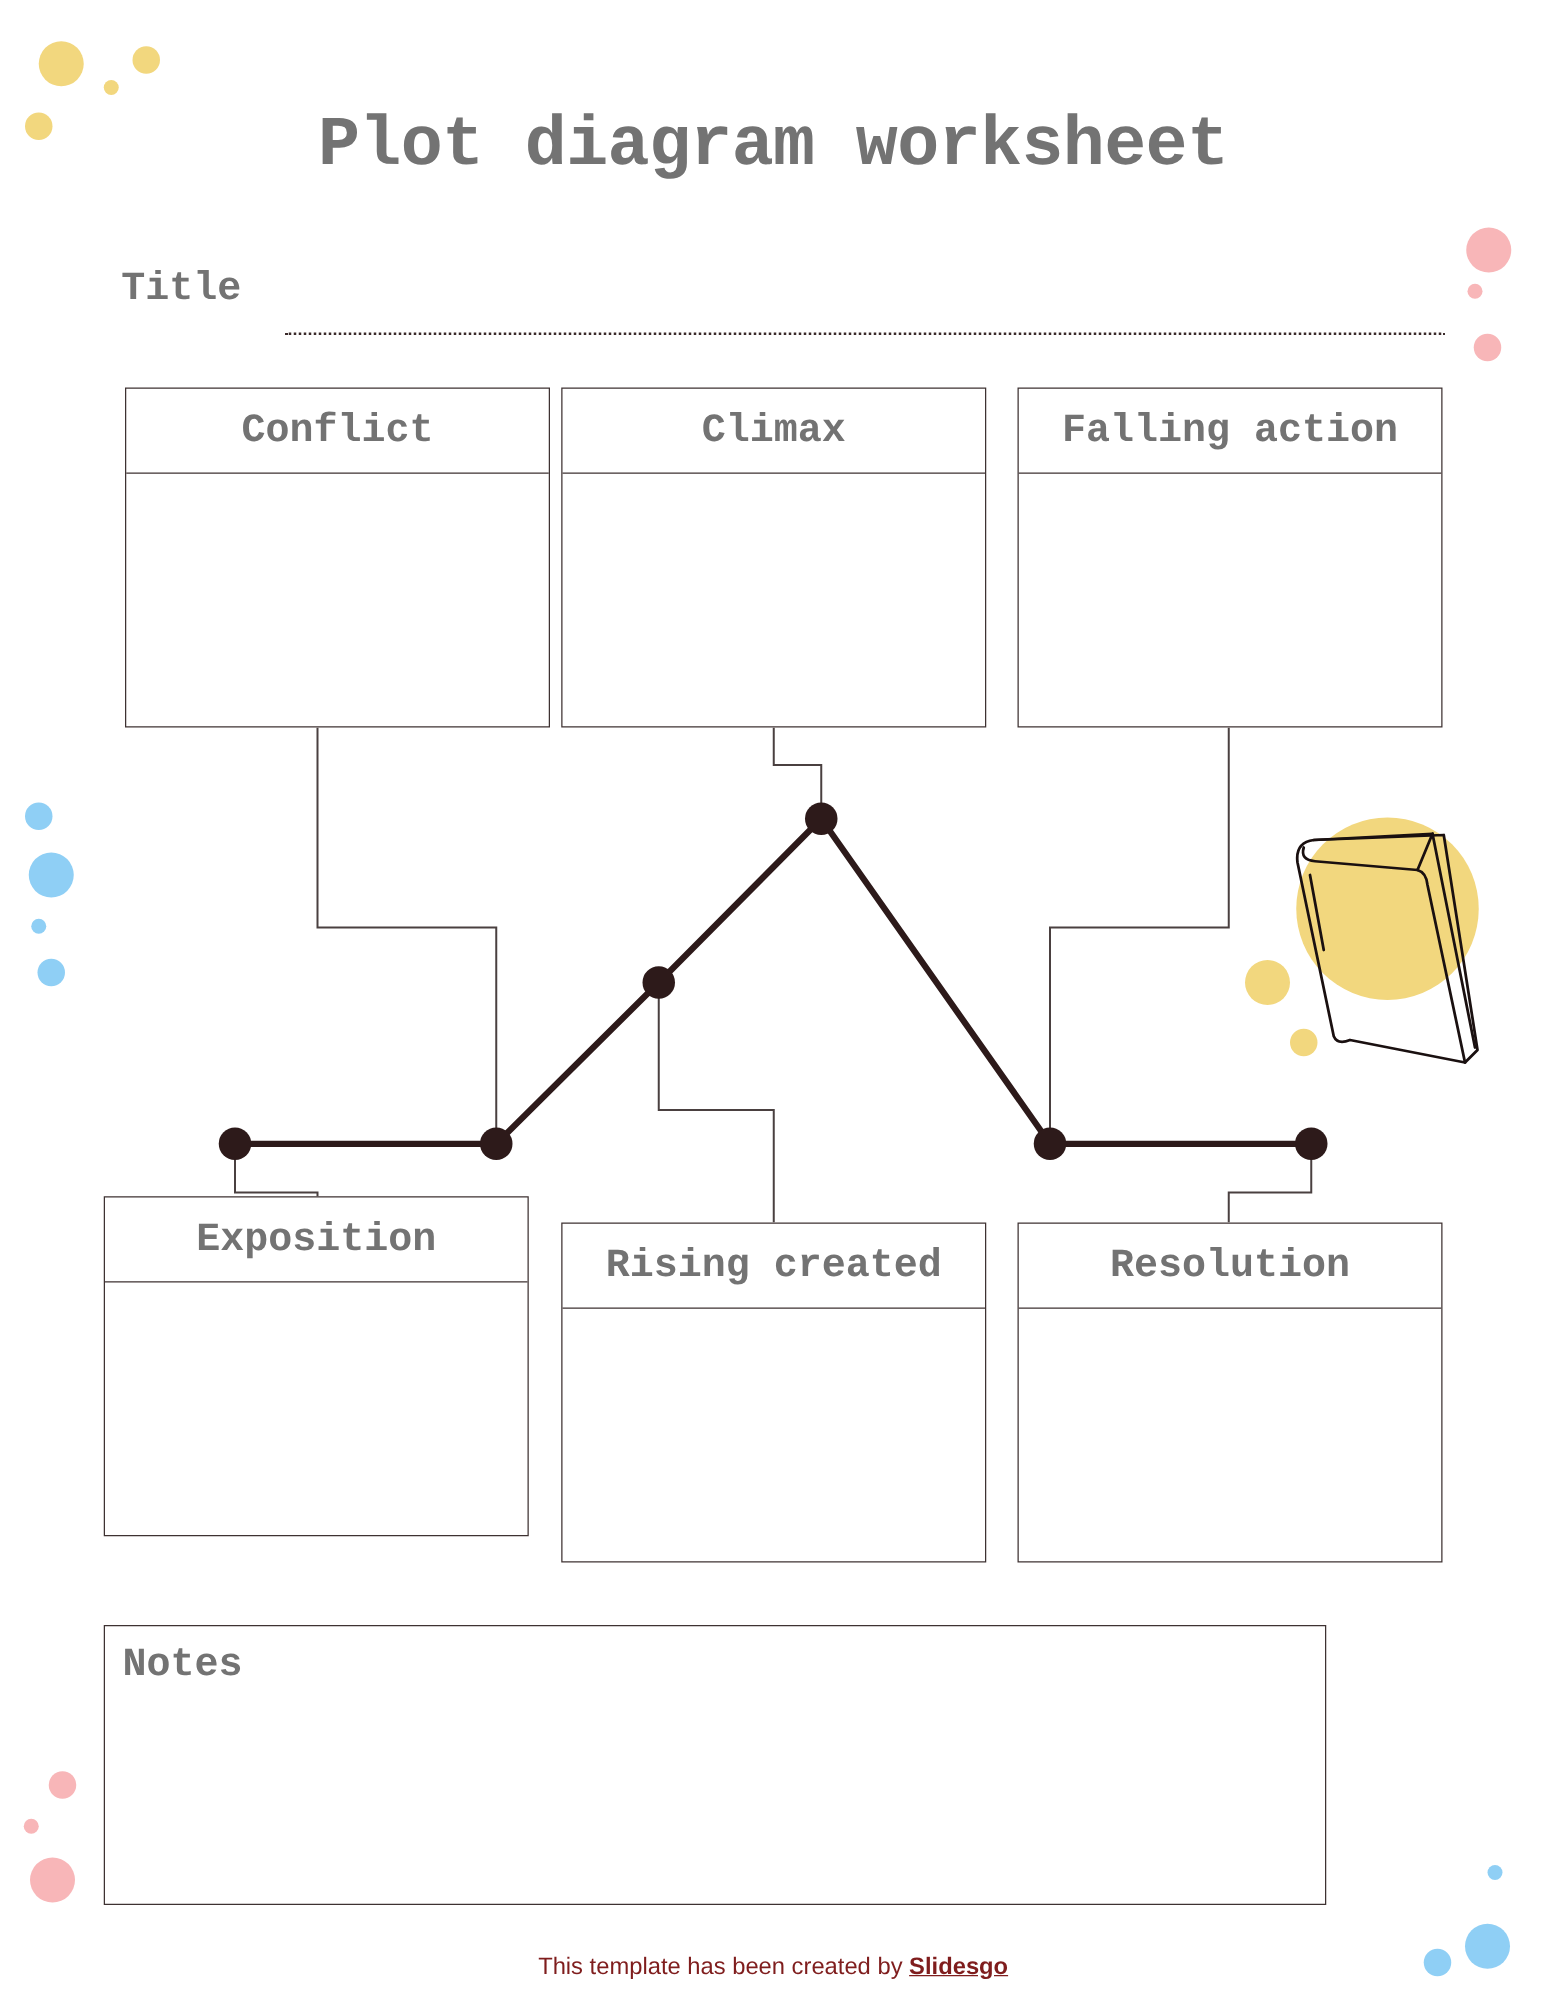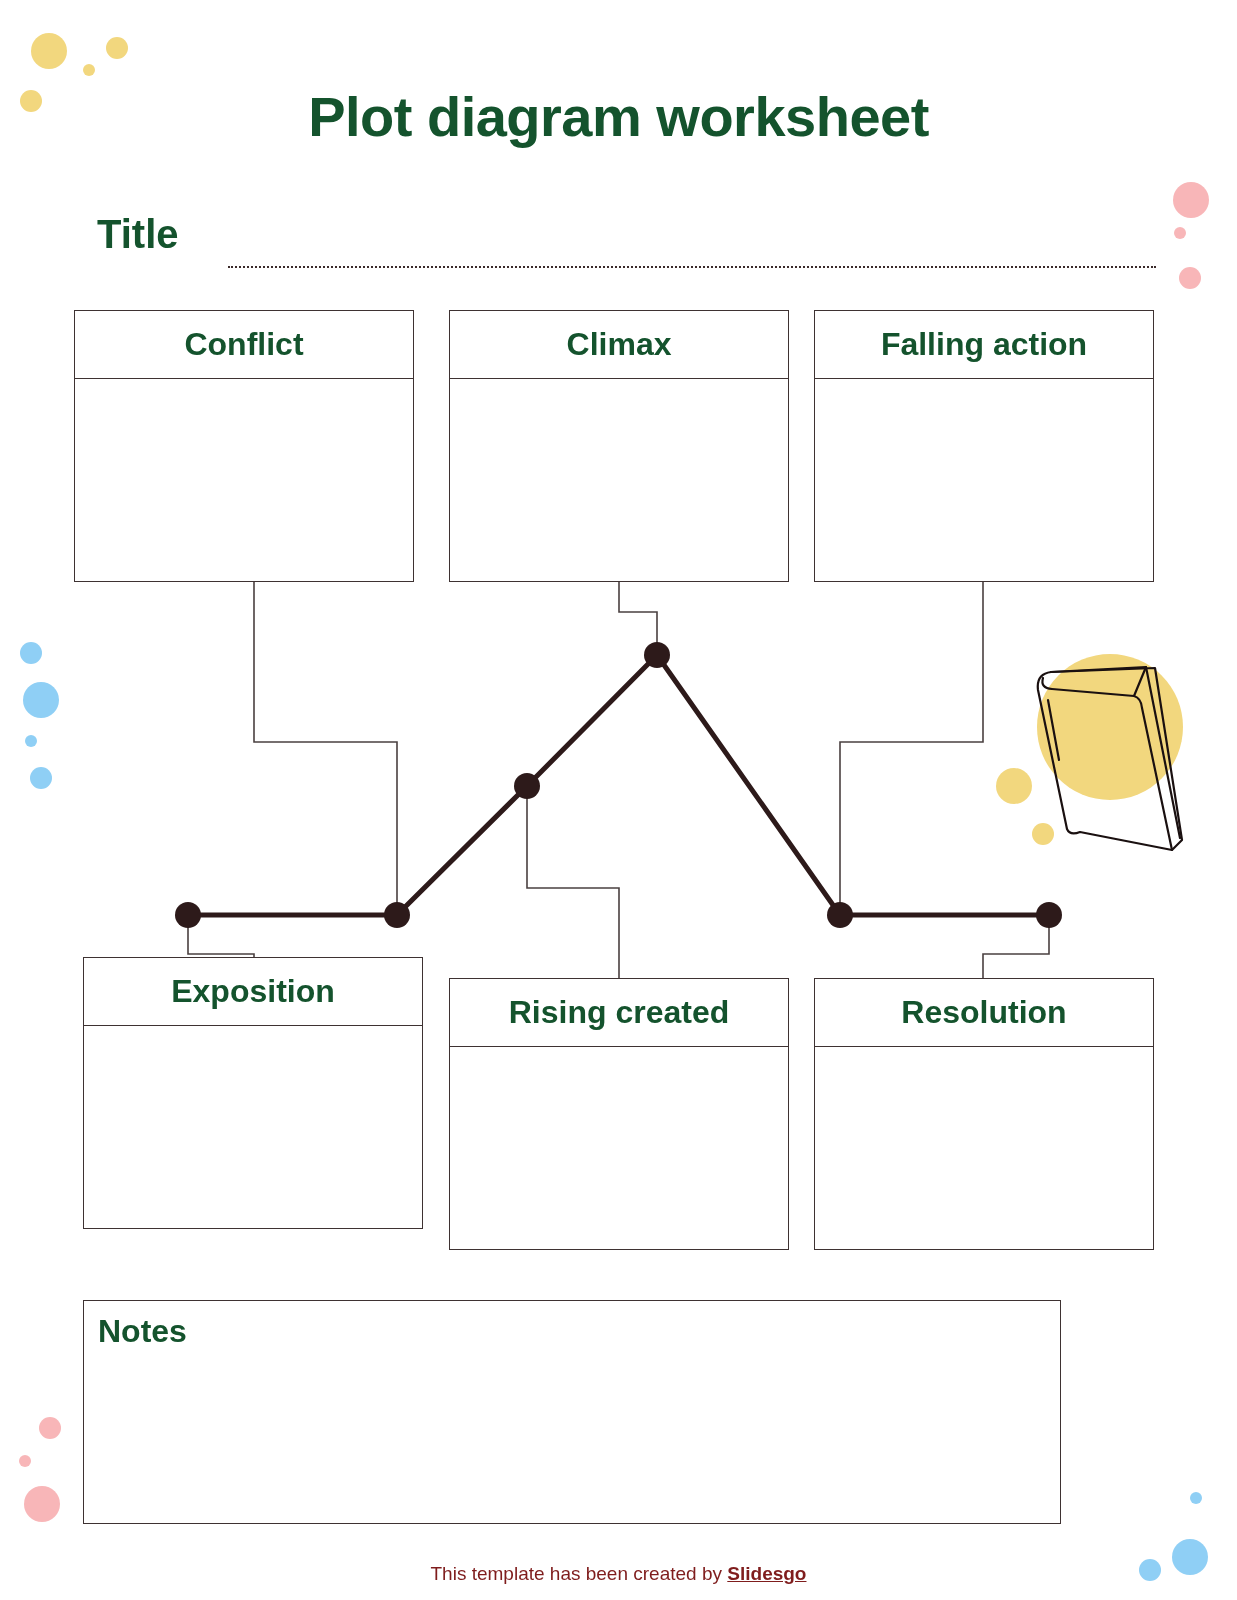--- a/index.html
+++ b/index.html
@@ -1,20 +1,20 @@
 <!DOCTYPE html>
 <html><head>
   <meta charset="utf-8">
   <style>
     html, body { margin: 0; padding: 0; background: #ffffff; }
     body { width: 1237px; height: 1600px; position: relative; overflow: hidden; }
     .page { position: absolute; left: 0; top: 0; width: 1237px; height: 1600px; }
-    .serif { font-family: Liberation Sans, sans-serif; color: #14532d; font-weight: bold; }
+    .serif { font-family: Liberation Mono, monospace; color: #737373; font-weight: bold; }
     .main-title { position: absolute; left: 0; width: 1237px; top: 84px; text-align: center; font-size: 56px; letter-spacing: -0.5px; }
-    .title-label { position: absolute; left: 97px; top: 212px; font-size: 40px; }
+    .title-label { position: absolute; left: 97px; top: 212px; font-size: 32px; }
     .title-line { position: absolute; left: 228px; top: 266px; width: 928px; height: 0; border-top: 2px dotted #3a2a2a; }
     .box { position: absolute; width: 340px; height: 272px; border: 1.6px solid #3e3232; box-sizing: border-box; background: #fff; }
     .box-head { height: 68px; border-bottom: 1.6px solid #3e3232; box-sizing: border-box; display: flex; align-items: center; justify-content: center; font-size: 32px; }
     .box-body { position: absolute; left: 0; right: 0; top: 68px; bottom: 0; }
     .notes { position: absolute; left: 83px; top: 1300px; width: 978px; height: 224px; border: 1.6px solid #3e3232; box-sizing: border-box; }
     .notes-label { position: absolute; left: 14px; top: 12px; font-size: 32px; }
     .footer { position: absolute; left: 0; width: 1237px; top: 1563px; text-align: center; font-family: "Liberation Sans", "DejaVu Sans", sans-serif; font-size: 19px; color: #7f1d1d; }
     .footer .brand { font-weight: bold; text-decoration: underline; }
     svg.overlay { position: absolute; left: 0; top: 0; }
   </style>
@@ -93,21 +93,21 @@
       <circle cx="657" cy="655" r="13" fill="#2d1a1a"></circle>
       <circle cx="840" cy="915" r="13" fill="#2d1a1a"></circle>
       <circle cx="1049" cy="915" r="13" fill="#2d1a1a"></circle>
     </g>
   </svg>
 
   <div class="main-title serif">Plot diagram worksheet</div>
   <div class="title-label serif">Title</div>
   <div class="title-line"></div>
 
-  <div class="box" style="left:74px; top:310px;">
+  <div class="box" style="left:100px; top:310px;">
     <div class="box-head serif">Conflict</div>
     <div class="box-body"></div>
   </div>
   <div class="box" style="left:449px; top:310px;">
     <div class="box-head serif">Climax</div>
     <div class="box-body"></div>
   </div>
   <div class="box" style="left:814px; top:310px;">
     <div class="box-head serif">Falling action</div>
     <div class="box-body"></div>

